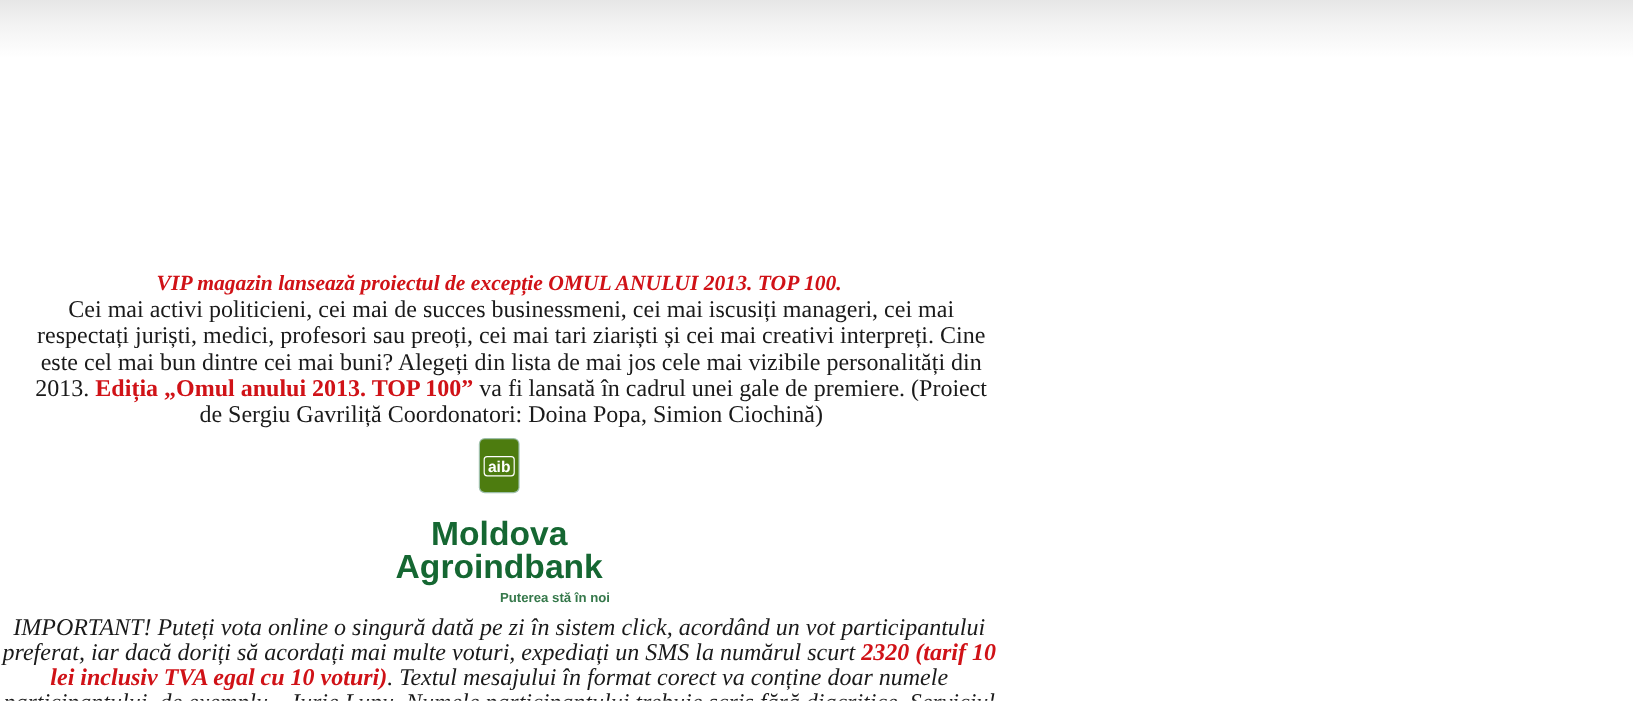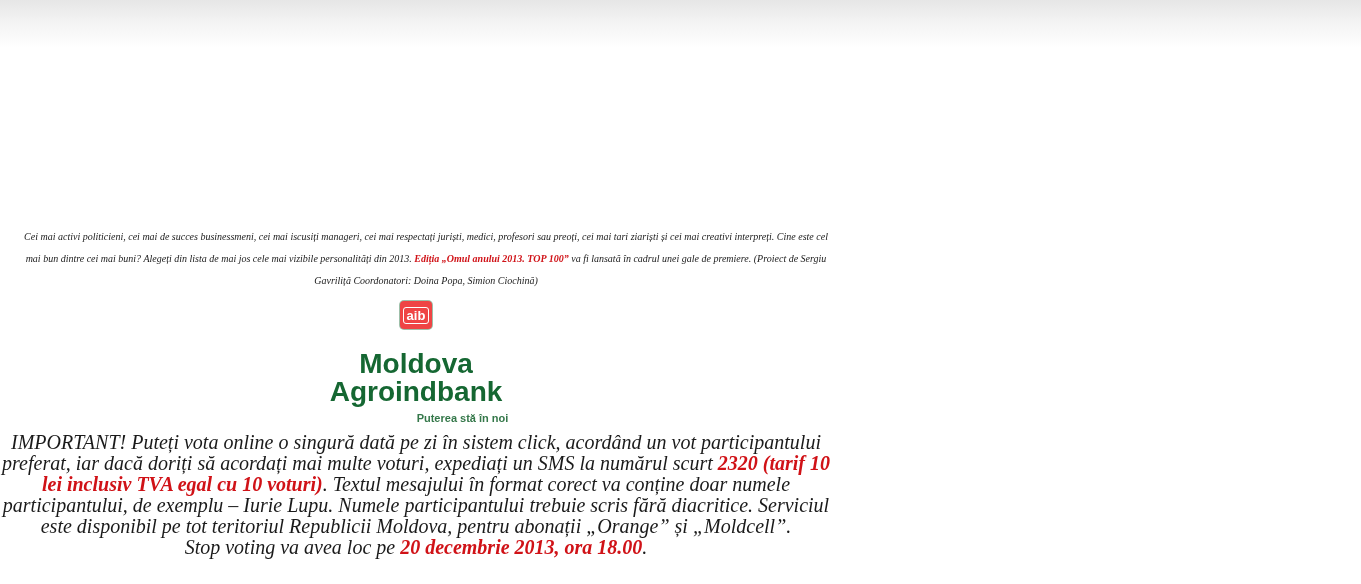--- a/index.html
+++ b/index.html
@@ -37,36 +37,35 @@
   .content p{margin:0;}
   .intro-heading,
   .partner-heading{
     color:#d01217;
     font-weight:bold;
     font-style:italic;
     font-size:18px;
     line-height:21px;
   }
   .body-text{
-    font-style:italic;
-    font-size:10px;
+    font-size:20px;
     line-height:22px;
     padding-left:20px;
   }
   .red-strong{
     color:#d01217;
     font-weight:bold;
   }
   .partner-heading{margin-top:7px !important;font-size:19px;}
   
   .logo-block{margin-top:9px;}
   .aib-mark{
     display:inline-flex;align-items:center;justify-content:center;
-    width:32px;height:28px;
-    background:#ef4444;
+    width:32px;height:44px;
+    background:#4d7c0f;
     border-radius:4px;
     box-shadow:0 0 0 1px #9dbfa9;
   }
   .aib-inner{
     border:1px solid #ffffff;
     border-radius:3px;
     padding:1px 3px;
     color:#ffffff;
     font-family:"Liberation Sans", sans-serif;
     font-weight:bold;
@@ -118,20 +117,21 @@
 </head>
 <body>
 
 <div class="page">
 
   <div class="top-gradient"></div>
 
 
   <div class="content">
 
+    <p class="intro-heading">VIP magazin lansează proiectul de excepție OMUL ANULUI 2013. TOP 100.</p>
 
     <p class="body-text"><span>Cei mai activi politicieni, cei mai de succes businessmeni, cei mai iscusiți manageri, cei mai respectați juriști, medici, profesori sau preoți, cei mai tari ziariști și cei mai creativi interpreți. Cine este cel mai bun dintre cei mai buni? Alegeți din lista de mai jos  cele mai vizibile personalități din 2013.  </span><span class="red-strong">Ediția „Omul anului 2013. TOP 100”</span><span> va fi lansată în cadrul unei gale de premiere. (Proiect de Sergiu Gavriliță Coordonatori: Doina Popa, Simion Ciochină)</span></p>
 
 
     <div class="logo-block">
       <div class="aib-mark">
         <span class="aib-inner">aib</span>
       </div>
       <div class="bank-name">Moldova</div>
       <div class="bank-name" style="margin-top:0;">Agroindbank</div>

